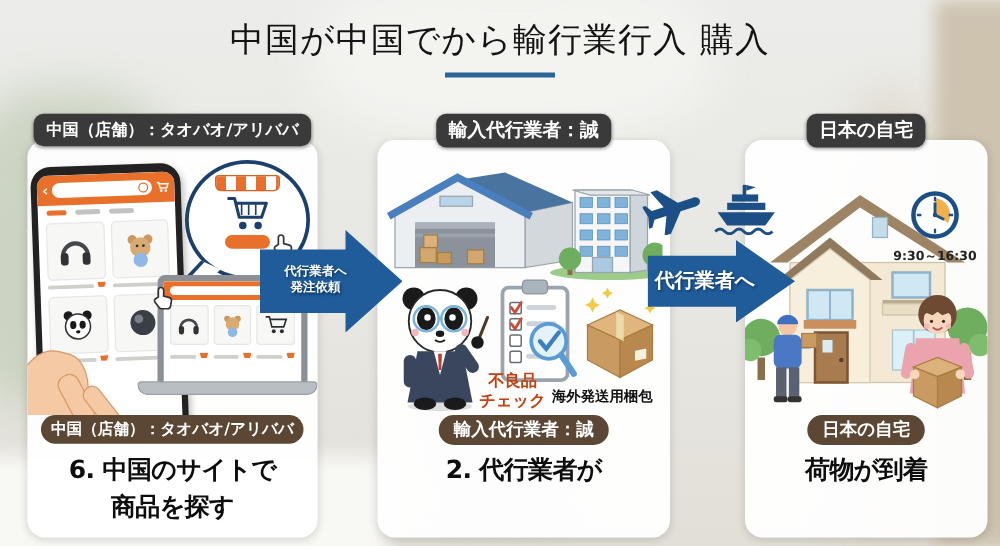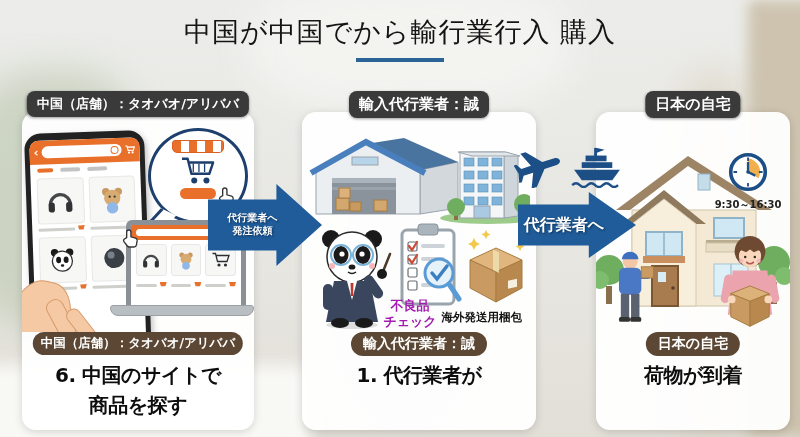--- a/index.html
+++ b/index.html
@@ -95,21 +95,21 @@
   .lap-header{height:15px;background:#e8702a;display:flex;align-items:center;padding:0 5px;}
   .lap-pill{flex:1;height:7px;background:#fff;border-radius:4px;}
   .lrow{display:flex;gap:4px;padding:4px 5px 0;}
   .ltile{flex:1;height:30px;background:#f7f7f6;border:1px solid #e7e7e5;border-radius:3px;
         display:flex;align-items:center;justify-content:center;}
   .laptop-base{position:absolute;left:0;bottom:6px;width:142px;height:9px;background:#b9bec2;
         border-radius:3px 3px 8px 8px;border:1px solid #9aa0a5;}
 
   
   .inspect-label{position:absolute;left:72px;top:186px;width:72px;text-align:center;
-        font-size:13px;font-weight:700;color:#a21caf;line-height:1.25;}
+        font-size:13px;font-weight:700;color:#c2410c;line-height:1.25;}
   .packing-label{position:absolute;left:124px;top:198px;width:96px;text-align:right;
         font-size:11.5px;font-weight:700;color:#111;}
   .art-abs{position:absolute;}
 
   
   .clock-wrap{position:absolute;right:6px;top:40px;width:72px;text-align:center;z-index:3;}
   .clock-time{font-size:10px;font-weight:700;color:#222;margin-top:2px;}
 </style>
 </head>
 <body>
@@ -390,21 +390,21 @@
       <div class="inspect-label">
         <div>不良品</div>
         <div>チェック</div>
       </div>
       <div class="packing-label">海外発送用梱包</div>
     </div>
 
     <div class="top-badge small">輸入代行業者：誠</div>
     <div class="bottom-badge small">輸入代行業者：誠</div>
     <div class="caption">
-      <div>1. 代行業者が</div>
+      <div>2. 代行業者が</div>
     </div>
   </div>
 
   <div class="card" id="card3">
     <div class="card-art">
 
       <div class="clock-wrap">
         <svg width="40" height="40" viewBox="0 0 44 44">
           <circle cx="22" cy="22" r="19" fill="#fff" stroke="#1d4f87" stroke-width="4"></circle>
           <path d="M22 22 L22 7 A15 15 0 0 1 33.5 29 Z" fill="#f2b04d"></path>

